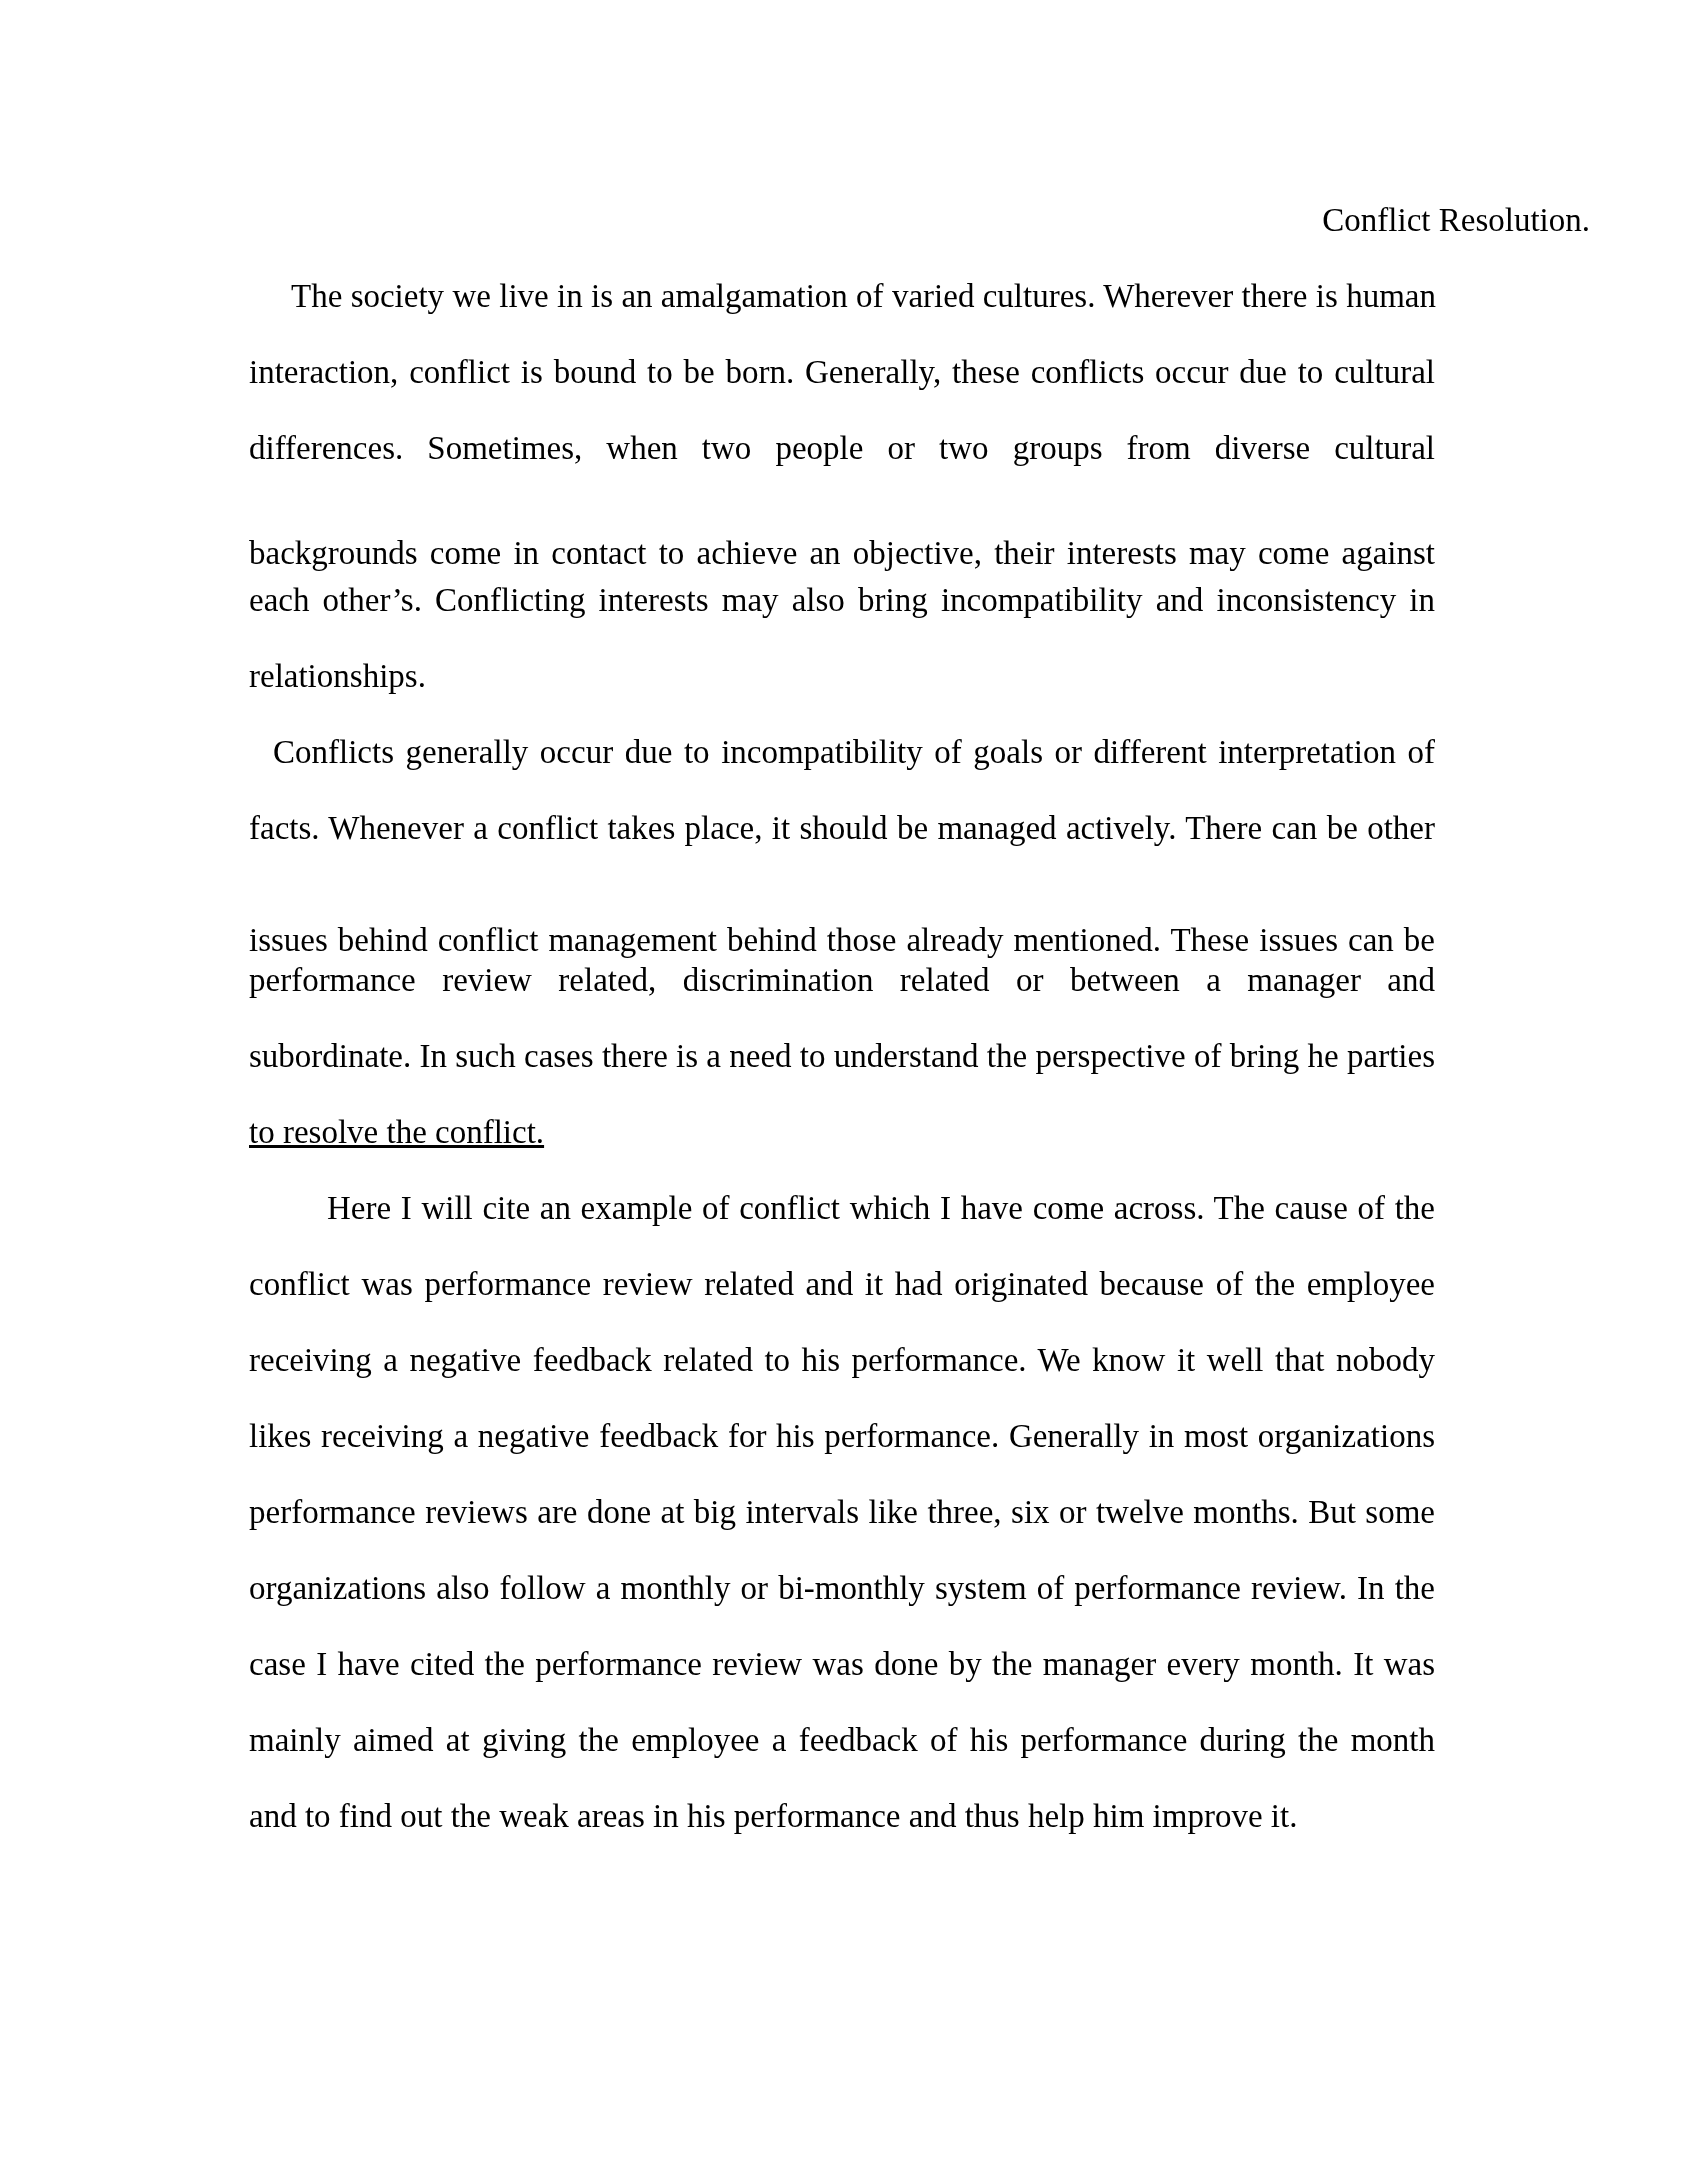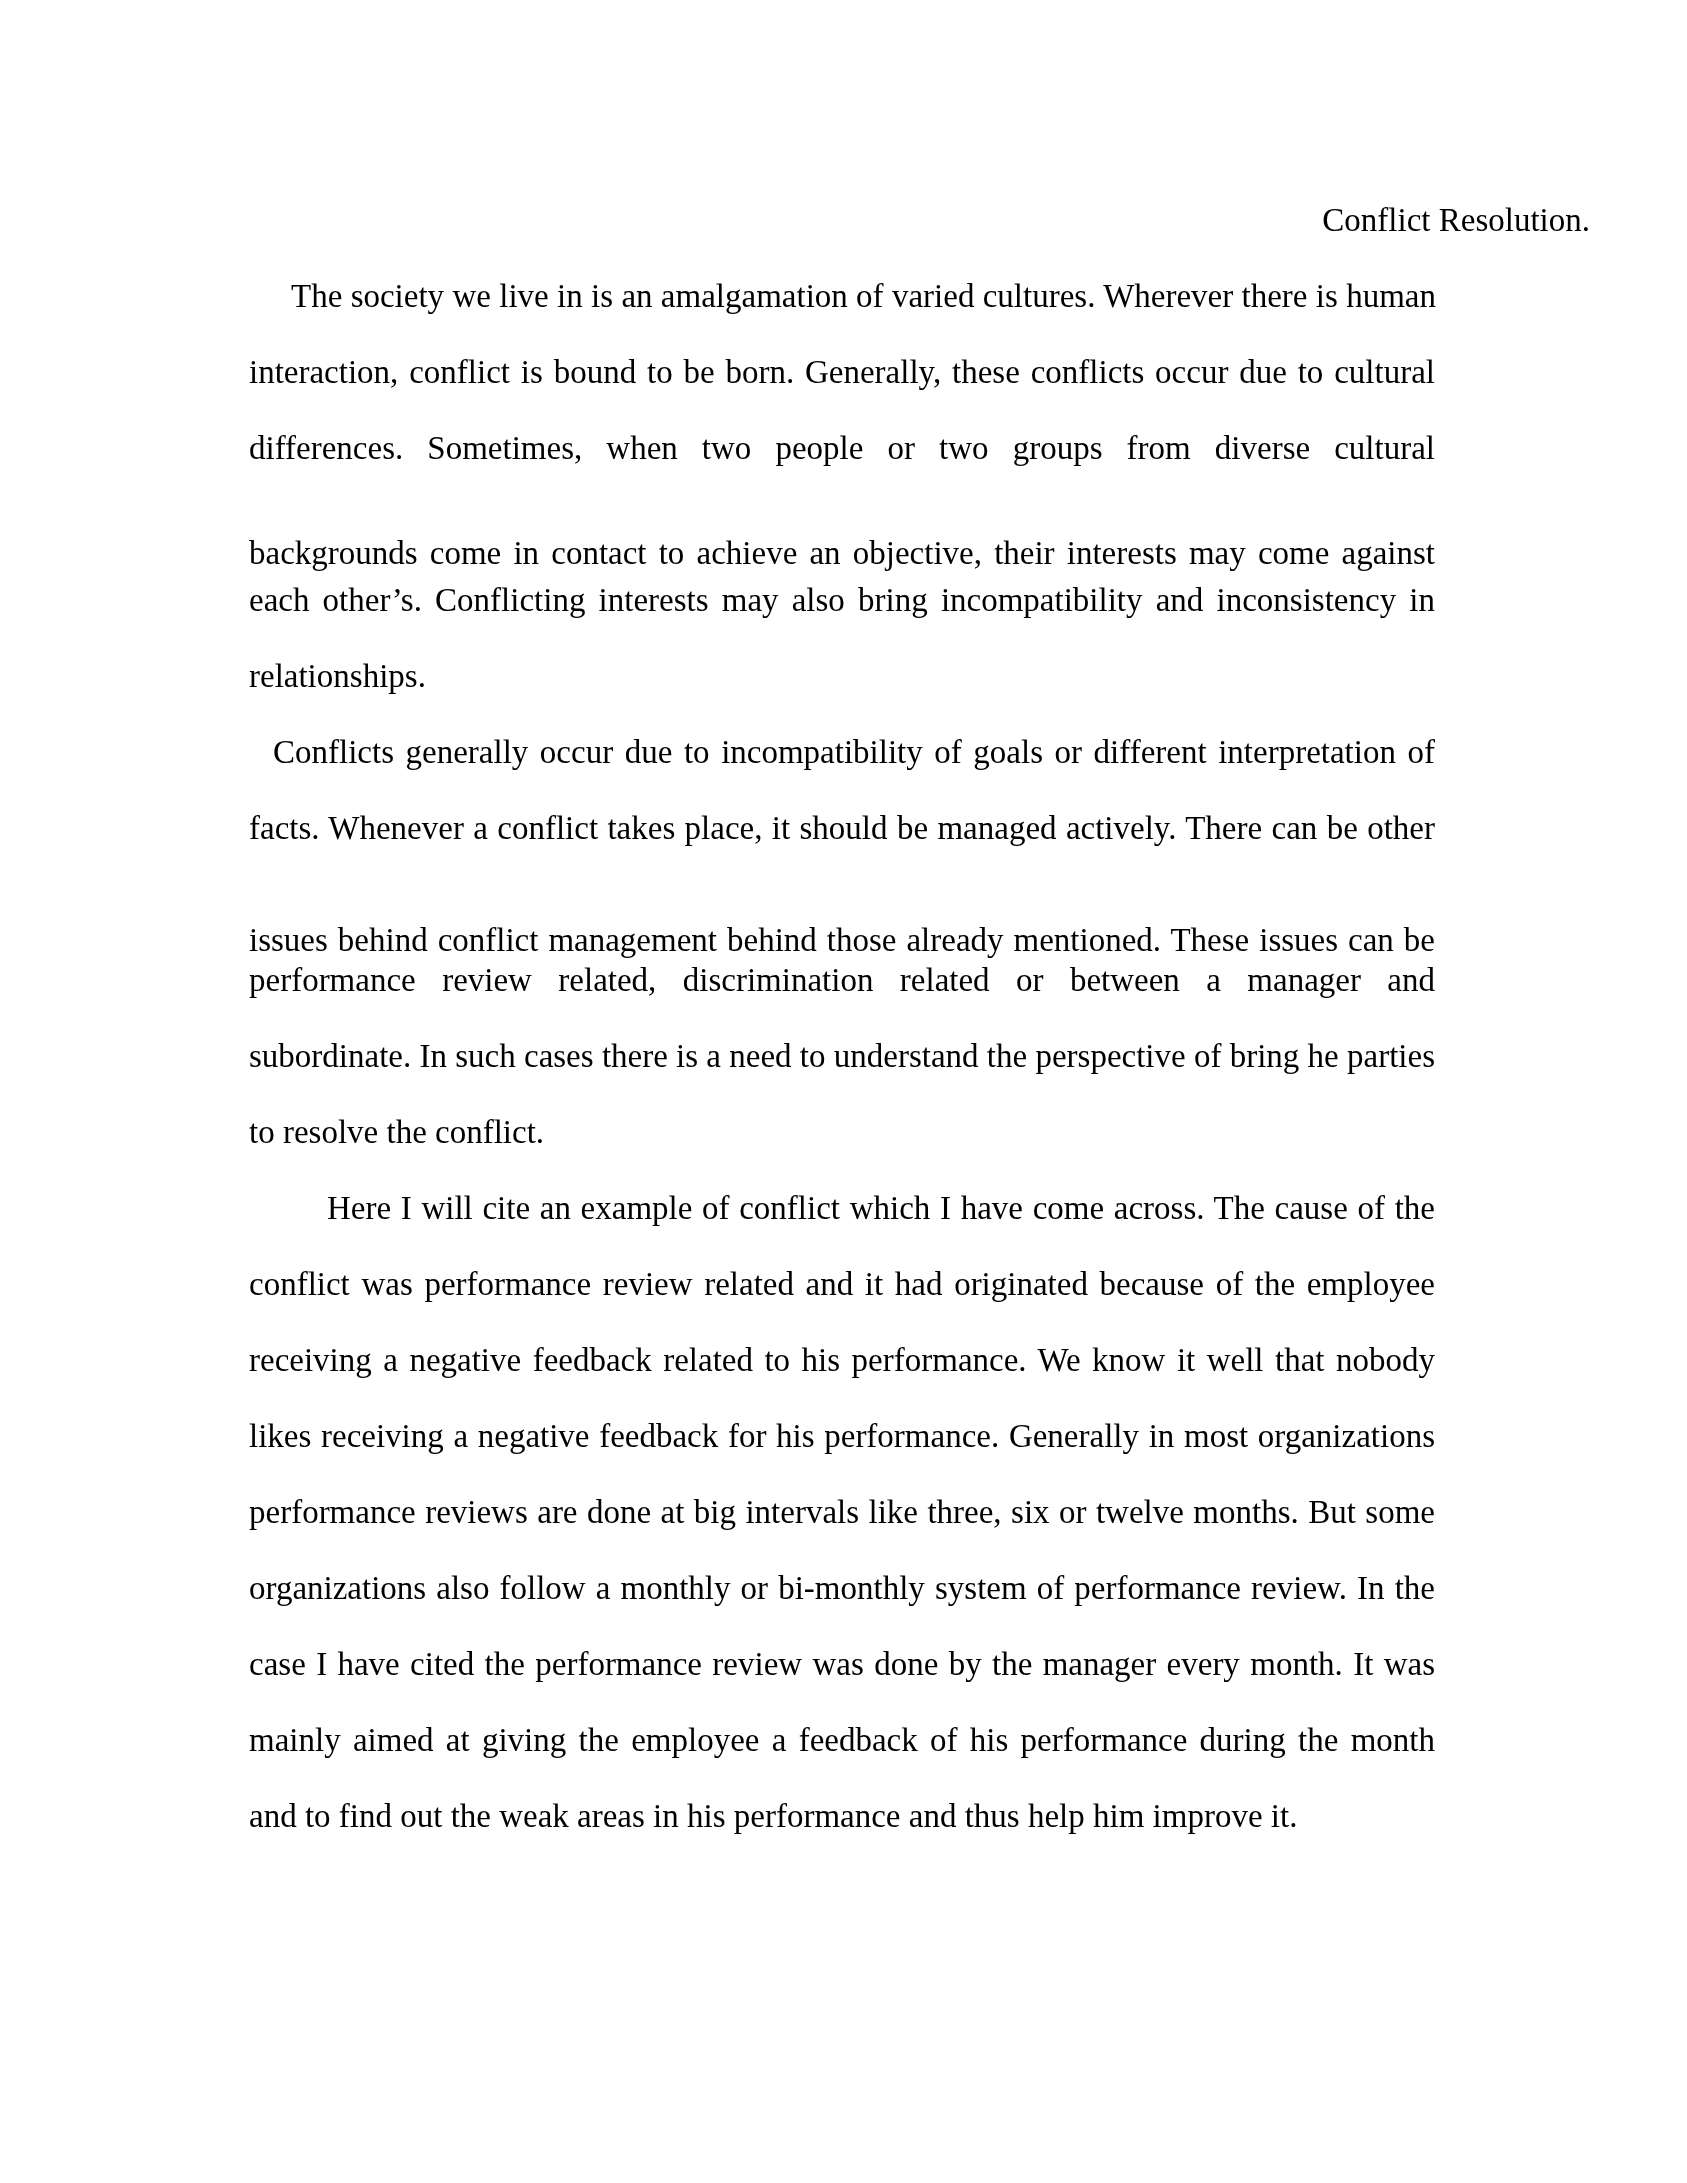--- a/index.html
+++ b/index.html
@@ -33,21 +33,21 @@
         <div class="line just" style="left: 249px; width: 1186px; top: 504px; margin-top: 29px;">backgrounds come in contact to achieve an objective, their interests may come against</div>
         <div class="line just" style="left: 249px; width: 1186px; top: 580px;">each other’s. Conflicting interests may also bring incompatibility and inconsistency in</div>
         <div class="line last" style="left: 249px; width: 1186px; top: 656px;">relationships.</div>
       </div>
       <div>
         <div class="line just" style="left: 273px; width: 1162px; top: 732px;">Conflicts generally occur due to incompatibility of goals or different interpretation of</div>
         <div class="line just" style="left: 249px; width: 1186px; top: 808px;">facts. Whenever a conflict takes place, it should be managed actively. There can be other</div>
         <div class="line just" style="left: 249px; width: 1186px; top: 884px; margin-top: 36px;">issues behind conflict management behind those already mentioned. These issues can be</div>
         <div class="line just" style="left: 249px; width: 1186px; top: 960px;">performance review related, discrimination related or between a manager and</div>
         <div class="line just" style="left: 249px; width: 1186px; top: 1036px;">subordinate. In such cases there is a need to understand the perspective of bring he parties</div>
-        <div class="line last" style="left: 249px; width: 1186px; top: 1112px;">to resolve the conflict.</div>
+        <div class="line last" style="left: 249px; width: 1186px; top: 1112px; text-decoration: underline;">to resolve the conflict.</div>
       </div>
       <div>
         <div class="line just" style="left: 327px; width: 1108px; top: 1188px;">Here I will cite an example of conflict which I have come across. The cause of the</div>
         <div class="line just" style="left: 249px; width: 1186px; top: 1264px; font-family: Liberation Serif, serif;">conflict was performance review related and it had originated because of the employee</div>
         <div class="line just" style="left: 249px; width: 1186px; top: 1340px;">receiving a negative feedback related to his performance. We know it well that nobody</div>
         <div class="line just" style="left: 249px; width: 1186px; top: 1416px;">likes receiving a negative feedback for his performance. Generally in most organizations</div>
         <div class="line just" style="left: 249px; width: 1186px; top: 1492px;">performance reviews are done at big intervals like three, six or twelve months. But some</div>
         <div class="line just" style="left: 249px; width: 1186px; top: 1568px;">organizations also follow a monthly or bi-monthly system of performance review. In the</div>
         <div class="line just" style="left: 249px; width: 1186px; top: 1644px;">case I have cited the performance review was done by the manager every month. It was</div>
         <div class="line just" style="left: 249px; width: 1186px; top: 1720px;">mainly aimed at giving the employee a feedback of his performance during the month</div>

